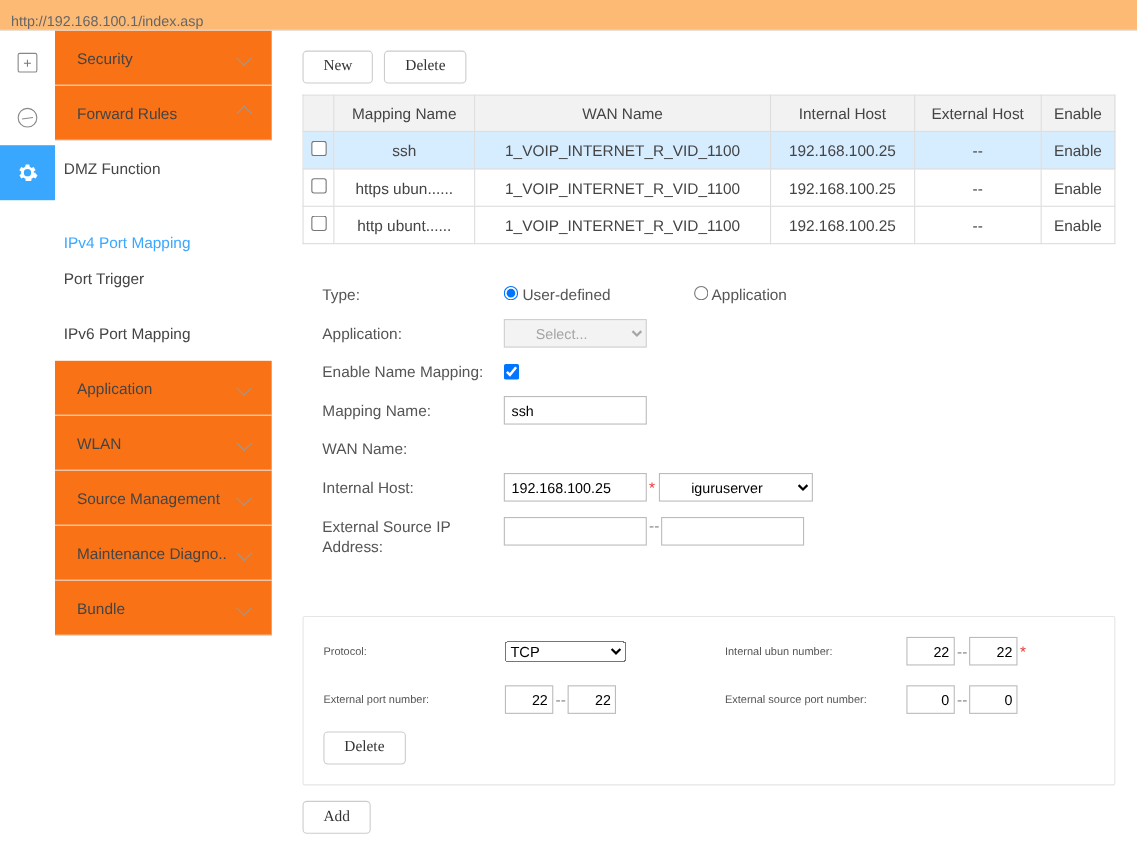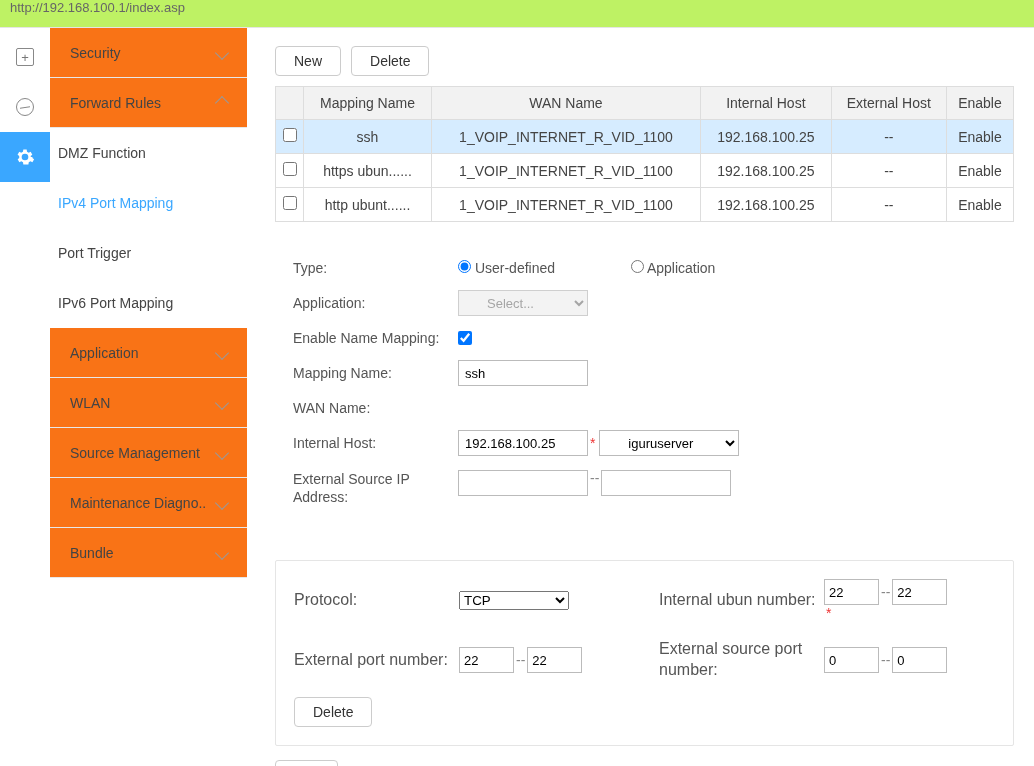--- a/index.html
+++ b/index.html
@@ -1,51 +1,51 @@
 <!DOCTYPE html>
 <html><head>
 <meta charset="utf-8">
 <style>
   * { box-sizing: border-box; margin: 0; padding: 0; }
   body { font-family: "Segoe UI", Arial, sans-serif; font-size: 14px; color: #333; background: #fff; }
-  .addr-bar { height: 28px; background: #bef264; border-bottom: 1px solid #e5e5e5; padding: 0 10px; font-size: 13px; color: #666; }
+  .addr-bar { height: 28px; background: #fdba74; border-bottom: 1px solid #e5e5e5; padding: 12px 10px; font-size: 13px; color: #666; }
   .layout { display: flex; }
   .icon-col { width: 50px; padding-top: 4px; display: flex; flex-direction: column; align-items: center; }
   .icon-slot { height: 50px; display: flex; align-items: center; justify-content: center; width: 100%; position: relative;}
   .icon-slot.active { background: #3aa7ff; }
   .icon-box { width:18px; height:18px; border:1.5px solid #888; border-radius:2px; display:flex; align-items:center; justify-content:center; font-size:13px; color:#777;}
   .icon-circ { width:18px; height:18px; border:1.5px solid #888; border-radius:50%; position:relative;}
   .icon-circ::after{content:""; position:absolute; left:3px; right:3px; top:8px; border-top:1.5px solid #888; transform:skewY(-8deg);}
   .icon-gear { width:20px; height:20px; color:#fff; }
   .icon-slot.active::after{content:""; position:absolute; right:-8px; top:50%; transform:translateY(-50%); border-top:8px solid transparent; border-bottom:8px solid transparent; border-right:8px solid #fff;}
   .sidebar { width: 197px; }
   .menu-item { display:flex; align-items:center; justify-content:space-between; height:50px; padding:0 20px; background:#f97316; border-bottom:1px solid #e8e8e8; cursor:pointer; color:#444;}
   .sub-item { height:50px; padding:0 8px; display:flex; align-items:center; background:#fff; cursor:pointer; color:#444;}
-  .sub-item.active { color:#3aa7ff; }
+  .sub-item.active { color:#3aa7ff;align-items:flex-end; }
   .chev { width:10px; height:10px; border-right:1.5px solid #999; border-bottom:1.5px solid #999; transform:rotate(45deg);}
   .chev.up{ transform:rotate(-135deg);}
   .main { flex:1; padding: 18px 20px 20px 28px; }
-  .btn { background:#fff; border:1px solid #ccc; border-radius:4px; padding:6px 18px; font-size:14px; cursor:pointer; color:#333;}
+  .btn { background:#fff; border:1px solid #ccc; border-radius:4px; padding:6px 18px; font-size:14px; cursor:pointer; color:#333;font-family:Liberation Serif, serif;}
   .btn-row { display:flex; gap:10px; margin-bottom:10px;}
   table.grid { width:100%; border-collapse:collapse; font-size:14px;}
   table.grid th, table.grid td { border:1px solid #ddd; padding:8px 6px; text-align:center; color:#444;}
   table.grid th { background:#f2f2f2; font-weight:normal;}
   table.grid tr.sel td { background:#d6ecff; }
   .panel { background:#fff; padding: 16px 18px; margin-top:22px; border-radius:2px;}
   .form-row { display:flex; align-items:center; margin-bottom:14px; color:#555; font-size:14px;}
   .form-row > label { width:165px; }
   .form-row input[type=text]{ height:26px; border:1px solid #bbb; padding:0 6px; font-size:13px;}
   .form-row select{ height:26px; border:1px solid #bbb; font-size:13px; background:#fff;padding-left:24px;}
   .form-row select:disabled{ background:#eee;}
   .range-sep{ padding:0 2px; color:#888;}
   .req{ color:#e33; margin-left:2px;}
   .port-panel{ border:1px solid #e5e5e5; padding:18px; border-radius:2px; margin-top:24px;}
   .port-grid{ display:grid; grid-template-columns: 165px 160px 40px 165px 130px; row-gap:18px; align-items:center;}
-  .port-grid label{ color:#555; font-size:16px;}
-  .port-grid .rng input{ width:55px; height:26px; border:1px solid #bbb; text-align:left; padding:0 4px; font-size:13px;}
+  .port-grid label{ color:#555; font-size:10px;}
+  .port-grid .rng input{ width:44px; height:26px; border:1px solid #bbb; text-align:right; padding:0 4px; font-size:13px;}
   input[type=checkbox]{ width:14px; height:14px;}
   .chkcell{ width:28px;}
 </style>
 </head>
 <body>
 
 <div class="addr-bar">
   <span>http://192.168.100.1/index.asp</span>
 </div>
 

